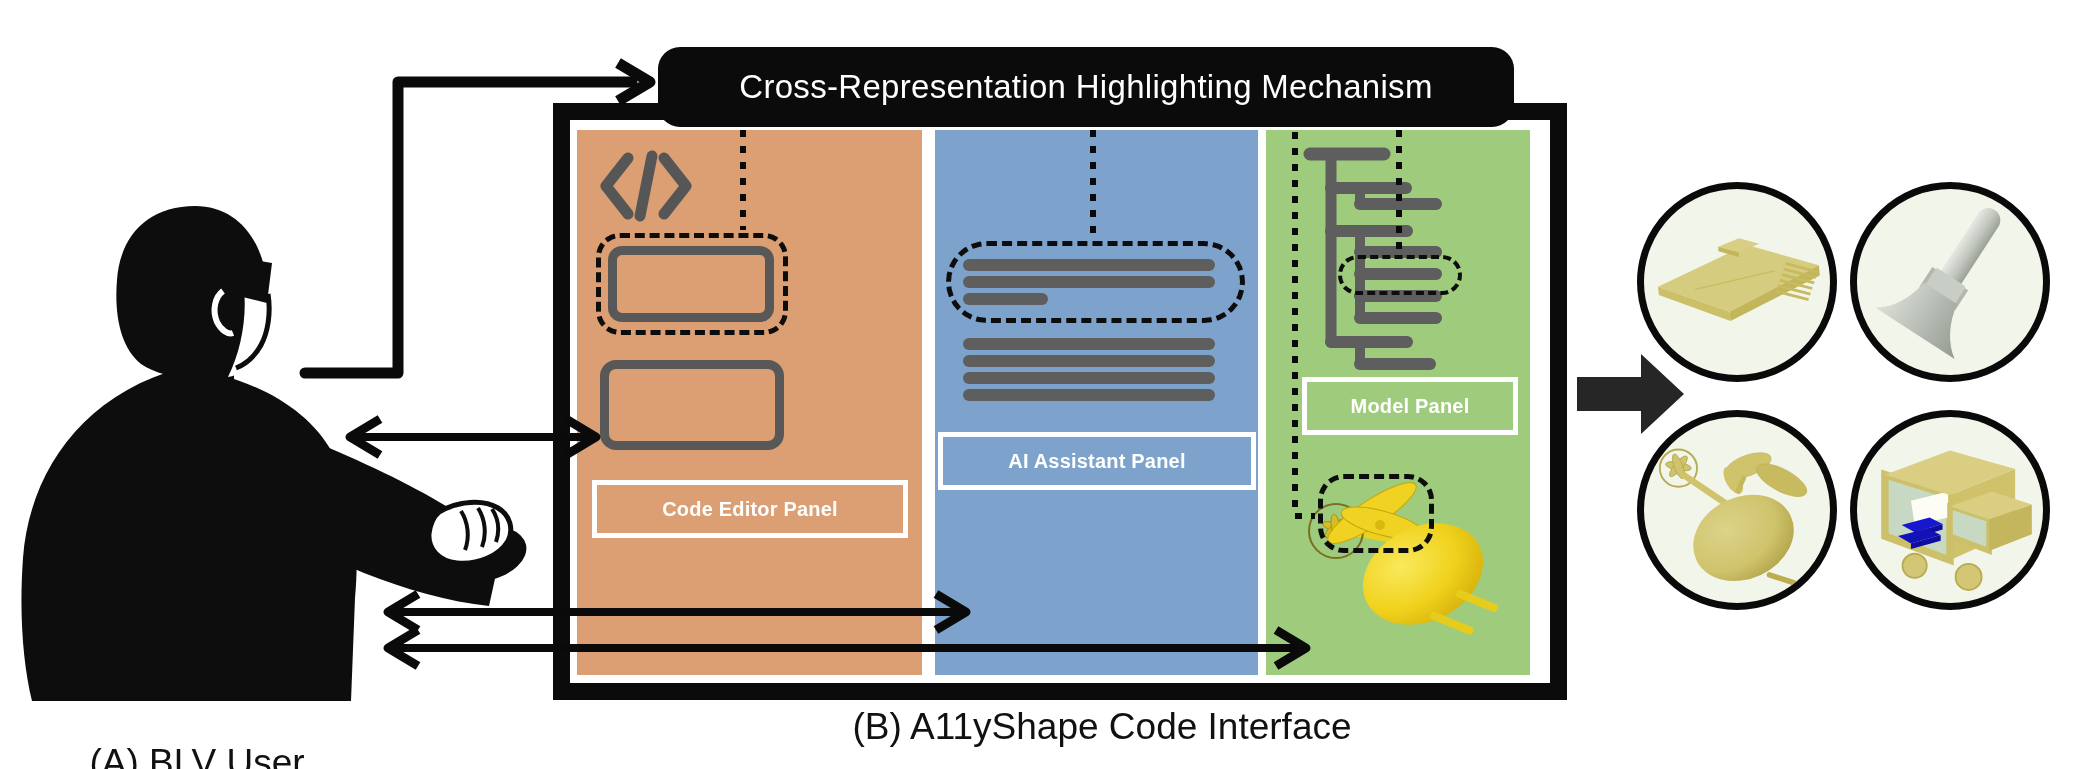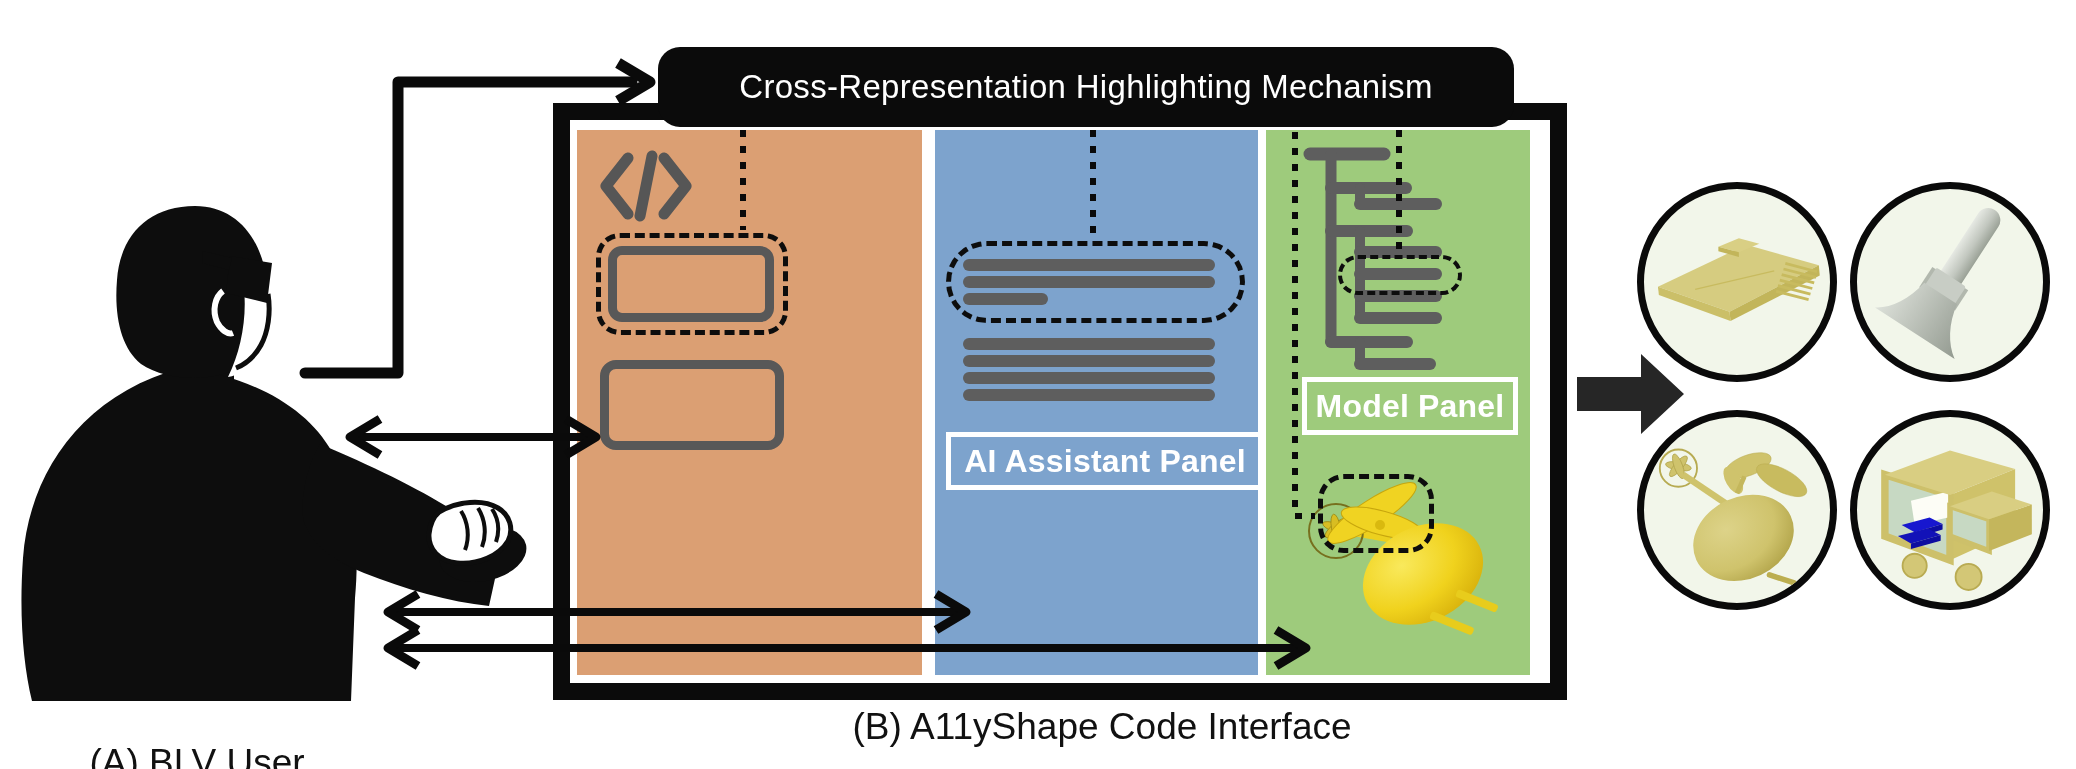--- a/index.html
+++ b/index.html
@@ -29,23 +29,23 @@
   .dashed-box{position:absolute;border:5px dashed #0d0d0d;box-sizing:border-box;z-index:4;}
   #code-chunk1-outline{left:596px;top:233px;width:192px;height:102px;border-radius:24px;}
   #code-chunk1{left:608px;top:246px;width:166px;height:76px;border:9px solid #585858;border-radius:14px;box-sizing:border-box;z-index:3;}
   #code-chunk2{left:600px;top:360px;width:184px;height:90px;border:9px solid #585858;border-radius:16px;box-sizing:border-box;z-index:3;}
   #chat-highlight{left:946px;top:241px;width:299px;height:82px;border-radius:44px;}
   #tree-node-highlight{left:1338px;top:255px;width:124px;height:40px;border-radius:20px;border-width:4px;}
   #rotor-highlight{left:1318px;top:474px;width:116px;height:79px;border-radius:26px;}
   .ai-line{position:absolute;background:#5e5e5e;border-radius:6px;height:12px;z-index:3;}
   
   .panel-label{position:absolute;border:5px solid #ffffff;box-sizing:border-box;display:flex;align-items:center;justify-content:center;
-               color:#ffffff;font-size:32px;font-weight:700;z-index:4;letter-spacing:.2px;}
+               color:#ffffff;font-size:20px;font-weight:700;z-index:4;letter-spacing:.2px;}
   #label-code{left:592px;top:480px;width:316px;height:58px;}
-  #label-ai{left:938px;top:432px;width:318px;height:58px;margin-left:8px;}
+  #label-ai{left:938px;top:432px;width:318px;height:58px;}
   #label-model{left:1302px;top:377px;width:216px;height:58px;}
   
   .model-circle{position:absolute;width:200px;height:200px;border:7px solid #0a0a0a;border-radius:50%;background:#f2f6ea;box-sizing:border-box;z-index:2;overflow:hidden;}
   #circle-1{left:1637px;top:182px;} #circle-2{left:1850px;top:182px;}
   #circle-3{left:1637px;top:410px;} #circle-4{left:1850px;top:410px;}
   .model-circle svg{position:absolute;left:0;top:0;width:186px;height:186px;}
   
   .caption{position:absolute;top:706px;transform:translateX(-50%);color:#111111;font-size:37px;white-space:nowrap;z-index:2;}
   
   #arrows{left:0;top:0;width:2076px;height:769px;z-index:6;pointer-events:none;}
@@ -91,20 +91,23 @@
     <path d="M 64,8 L 86,36 L 64,64" fill="none" stroke="#565656" stroke-width="11" stroke-linecap="round" stroke-linejoin="round"></path>
     <path d="M 52,6 L 40,66" fill="none" stroke="#565656" stroke-width="11" stroke-linecap="round"></path>
   </svg>
   <div id="code-chunk1-outline" class="dashed-box"></div>
   <div id="code-chunk1" class="abs"></div>
   <div class="glyph-line" style="left:627px;top:266px;width:122px;"></div>
   <div class="glyph-line" style="left:627px;top:292px;width:64px;"></div>
   <div id="code-chunk2" class="abs"></div>
   <div class="glyph-line" style="left:625px;top:384px;width:126px;"></div>
   <div class="glyph-line" style="left:625px;top:410px;width:66px;"></div>
+  <div id="label-code" class="panel-label">
+    <span>Code Editor Panel</span>
+  </div>
 
   <div id="panel-ai" class="abs panel"></div>
   <div id="ai-header" class="abs"></div>
   <div id="ai-main" class="abs"></div>
   <div id="ai-block2" class="abs"></div>
   <div id="chat-highlight" class="dashed-box"></div>
   <div class="ai-line" style="left:963px;top:259px;width:252px;"></div>
   <div class="ai-line" style="left:963px;top:276px;width:252px;"></div>
   <div class="ai-line" style="left:963px;top:293px;width:85px;"></div>
   <div class="ai-line" style="left:963px;top:338px;width:252px;"></div>

